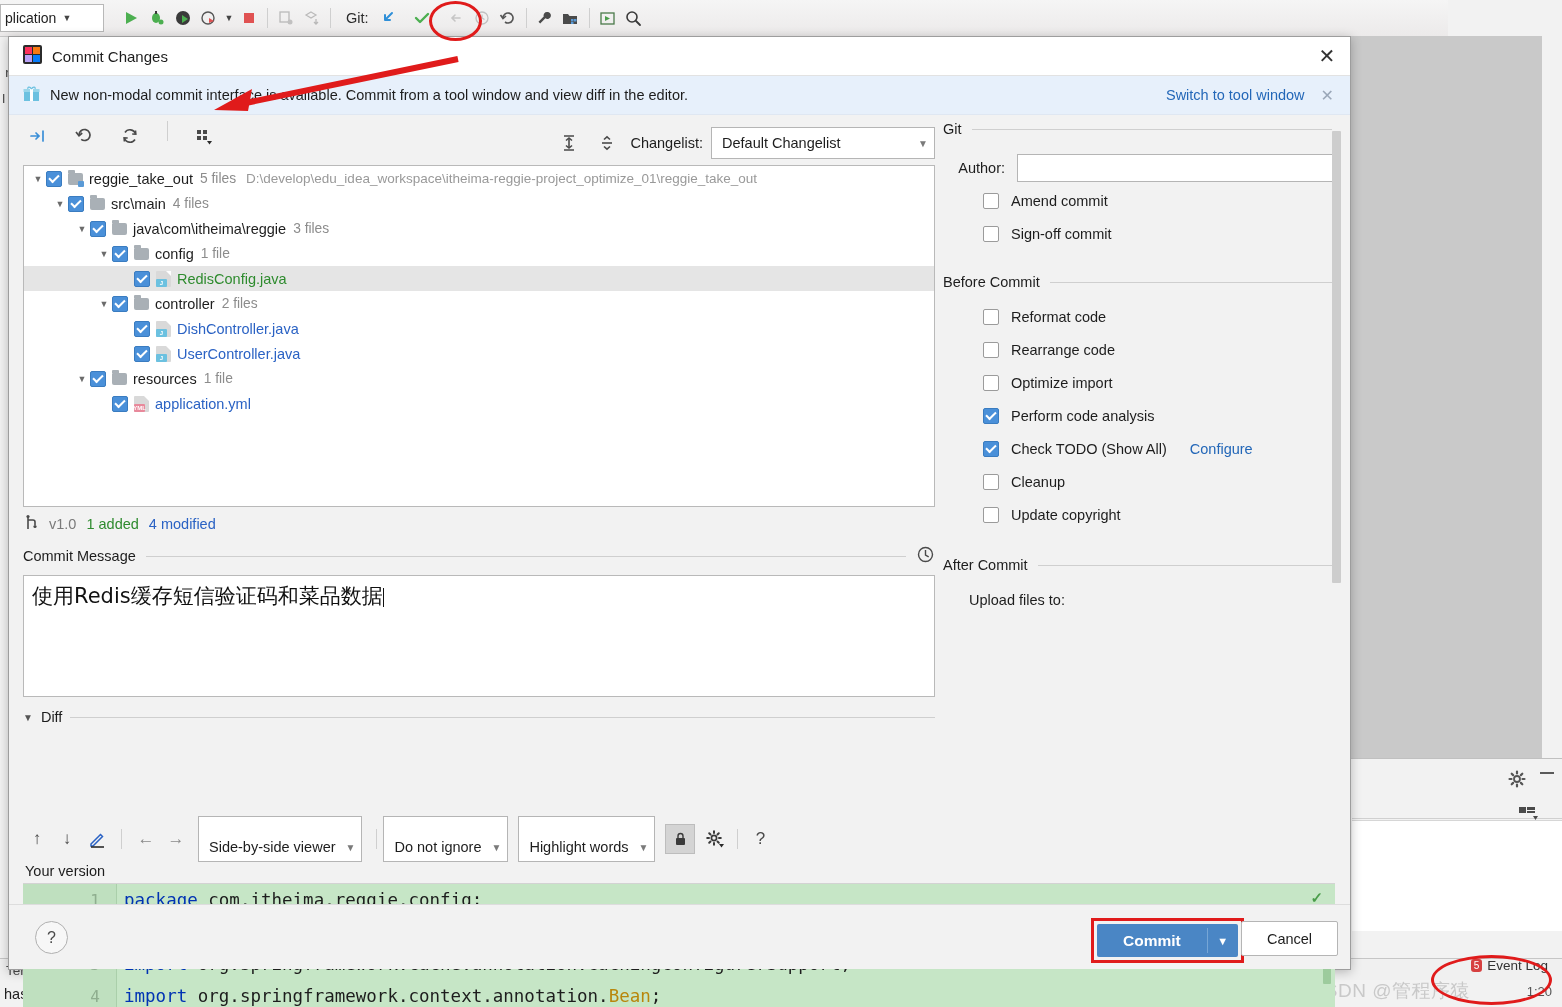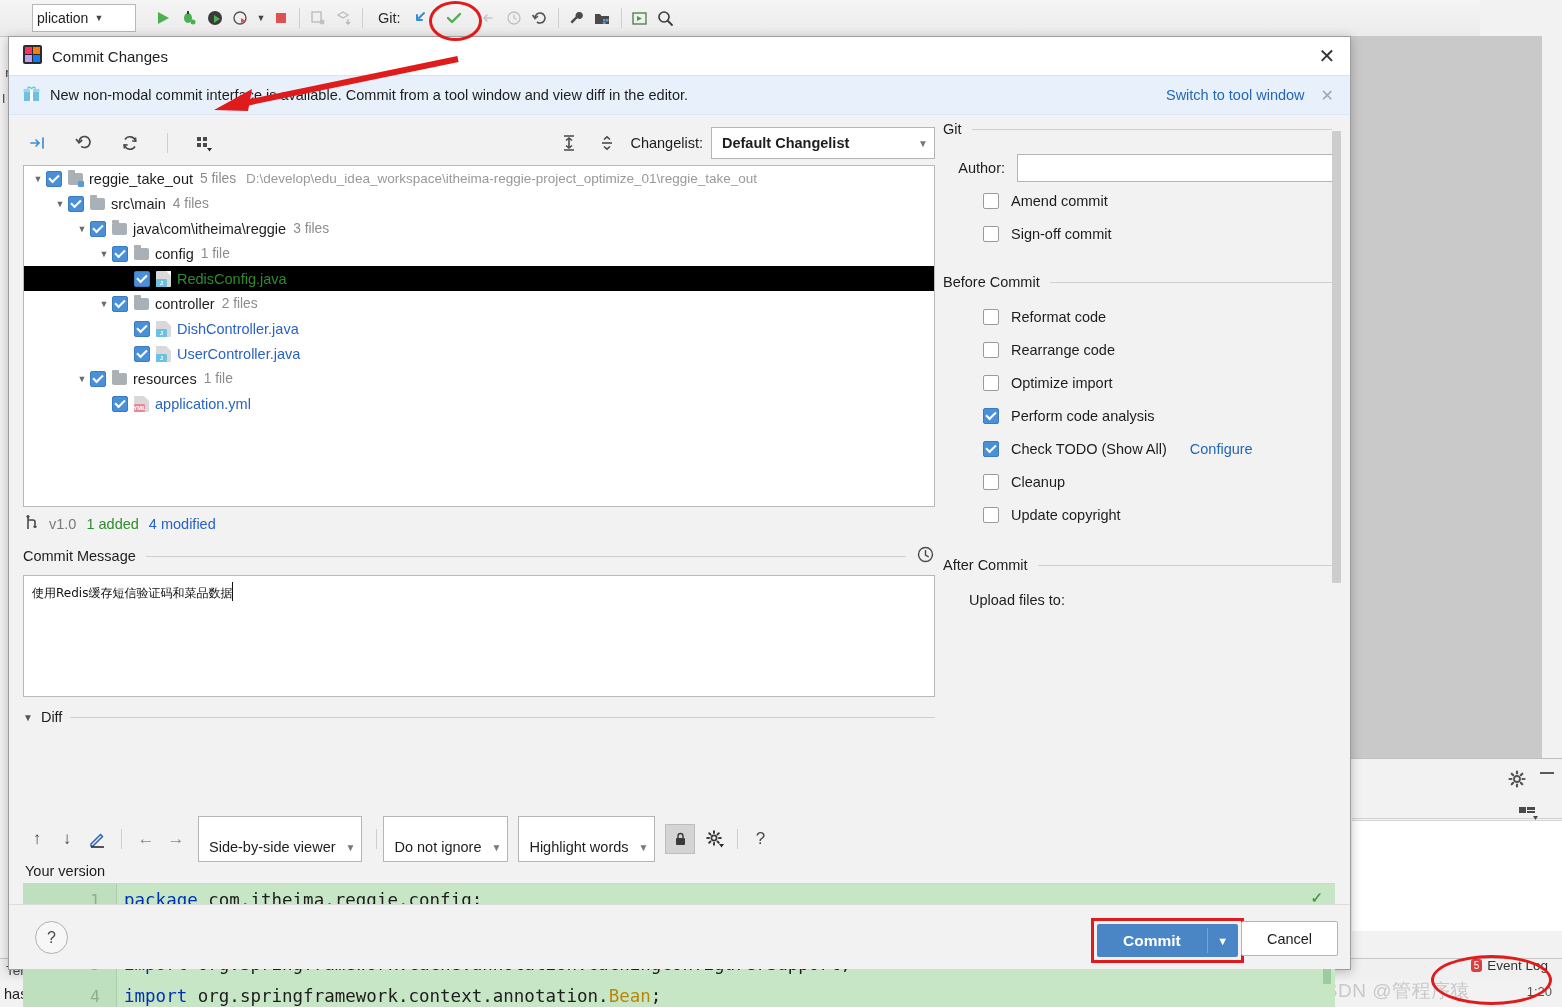--- a/index.html
+++ b/index.html
@@ -6,21 +6,21 @@
   body{
     width:1562px;height:1007px;overflow:hidden;position:relative;
     font-family:"Liberation Sans",sans-serif;font-size:14.5px;color:#1d1d1d;
     background:#f2f2f2;
   }
   
   #ide-bg{position:absolute;inset:0;background:#f2f2f2;}
   #ide-toolbar{
     position:absolute;left:0;top:0;width:1448px;height:36px;
     background:linear-gradient(#f5f5f5,#eceaea);border-bottom:1px solid #c9c9c9;
-    display:flex;align-items:center;padding-left:32px;
+    display:flex;align-items:center;
   }
   .run-config{
     margin-left:0px;height:26px;min-width:92px;background:#fff;border:1px solid #b8b8b8;
     display:flex;align-items:center;padding:0 6px 0 4px;gap:6px;font-size:14px;color:#222;
   }
   .tb-ico{width:26px;height:26px;display:flex;align-items:center;justify-content:center;cursor:default;}
   .tb-sep{width:1px;height:20px;background:#cfcfcf;margin:0 5px;}
   .git-label{font-size:14.5px;color:#2b2b2b;margin:0 6px 0 10px;}
 
   
@@ -69,35 +69,35 @@
     height:38px;background:#e7f0fb;border-bottom:1px solid #dfe7f2;
     display:flex;align-items:center;padding:0 10px 0 14px;gap:10px;font-size:14.5px;color:#1d1d1d;
   }
   #notif .link{margin-left:auto;color:#2367b8;cursor:pointer;}
   #notif .x{color:#9aa7b8;font-size:16px;padding:0 6px;cursor:pointer;}
 
   #dlg-body{position:relative;height:784px;}
 
   
   #left-pane{position:absolute;left:14px;top:6px;width:912px;height:528px;}
-  #tree-toolbar{height:44px;display:flex;align-items:center;gap:16px;}
+  #tree-toolbar{height:44px;display:flex;gap:16px;}
   .ttb{width:30px;height:30px;display:flex;align-items:center;justify-content:center;cursor:pointer;}
   .ttb-sep{width:1px;height:20px;background:#cfcfcf;margin:0 6px;}
   #changelist-wrap{margin-left:auto;display:flex;align-items:center;gap:8px;}
   #changelist-label{font-size:14.5px;color:#1d1d1d;}
   #changelist-combo{
     width:206px;height:30px;background:#fff;border:1px solid #b5b5b5;display:flex;align-items:center;
-    padding:0 6px 0 10px;font-weight:bold;font-size:14.5px;color:#1d1d1d;cursor:pointer;
+    padding:0 6px 0 10px;font-weight:normal;font-size:14.5px;color:#1d1d1d;cursor:pointer;
   }
   #changelist-combo .arrow{margin-left:auto;color:#7a7a7a;font-size:10px;}
   #tree{
     height:340px;background:#fff;border:1px solid #b9b9b9;overflow:hidden;position:relative;
   }
   .row{height:25px;display:flex;align-items:center;font-size:14.5px;white-space:nowrap;}
-  .row.sel{background:#000000;}
+  .row.sel{background:#e5e5e5;}
   .tw{width:16px;display:flex;align-items:center;justify-content:center;color:#6b6b6b;font-size:9px;}
   .cb{
     width:14px;height:14px;border-radius:2px;background:#4a90d9;border:1px solid #3a7cc0;
     display:flex;align-items:center;justify-content:center;margin-right:6px;flex:0 0 auto;
   }
   .cb:after{content:"";width:4px;height:8px;border:solid #fff;border-width:0 2px 2px 0;transform:rotate(45deg) translate(-1px,-1px);}
   .folder{
     width:15px;height:12px;background:#a9b0b6;border-radius:1px 2px 2px 2px;margin-right:6px;position:relative;flex:0 0 auto;
   }
   .folder:before{content:"";position:absolute;left:0;top:-3px;width:7px;height:3px;background:#a9b0b6;border-radius:1px 1px 0 0;}
@@ -119,21 +119,21 @@
   #tree-status .v{color:#7a7a7a;}
   #tree-status .added{color:#2e8b2e;}
   #tree-status .modified{color:#2a62c4;}
 
   
   #cm-head{display:flex;align-items:center;gap:10px;margin-top:4px;}
   #cm-head .lbl{font-size:14.5px;}
   #cm-head .line{flex:1;height:1px;background:#cfcfcf;}
   #cm-box{
     margin-top:8px;height:108px;background:#fff;border:1px solid #b9b9b9;padding:6px 8px;
-    font-size:12px;font-family:"DejaVu Sans",sans-serif;color:#111;
+    font-size:21px;font-family:"DejaVu Sans",sans-serif;color:#111;
   }
   #cm-box .caret{display:inline-block;width:1px;height:19px;background:#111;vertical-align:-4px;}
   #diff-head{display:flex;align-items:center;gap:8px;margin-top:12px;}
   #diff-head .car{color:#555;font-size:10px;}
   #diff-head .line{flex:1;height:1px;background:#cfcfcf;}
 
   
   #right-pane{position:absolute;left:934px;top:6px;width:392px;height:560px;}
   .grp-head{display:flex;align-items:center;gap:10px;font-size:14.5px;margin-bottom:6px;}
   .grp-head .line{flex:1;height:1px;background:#cfcfcf;}

